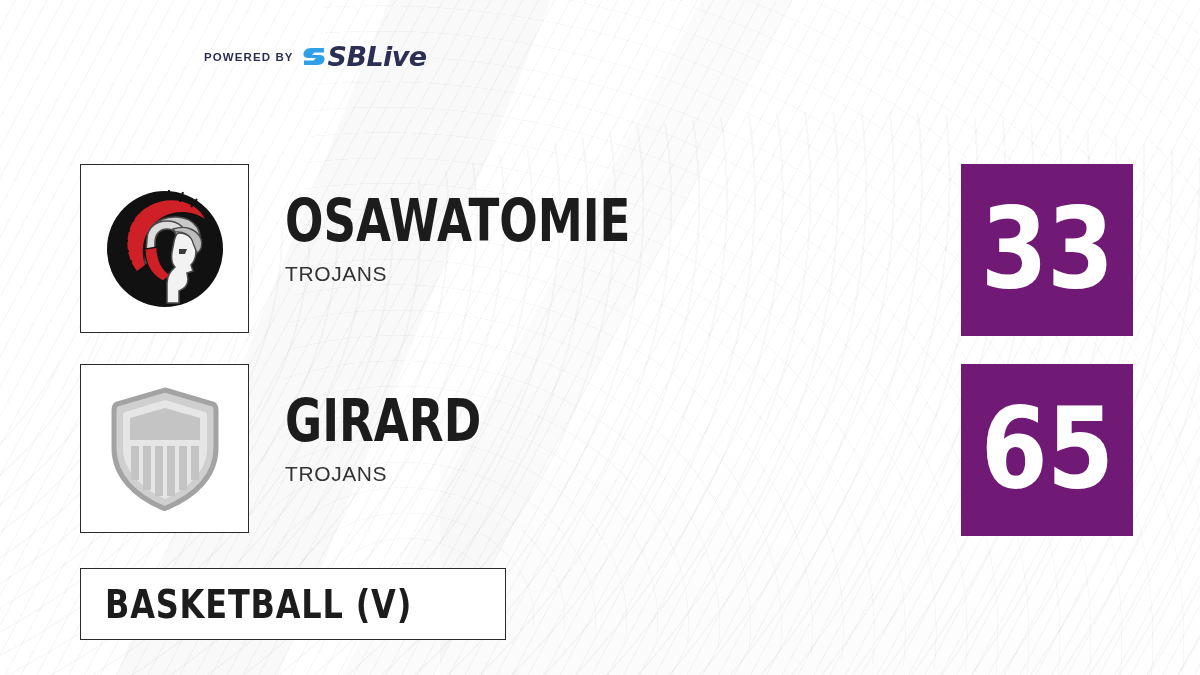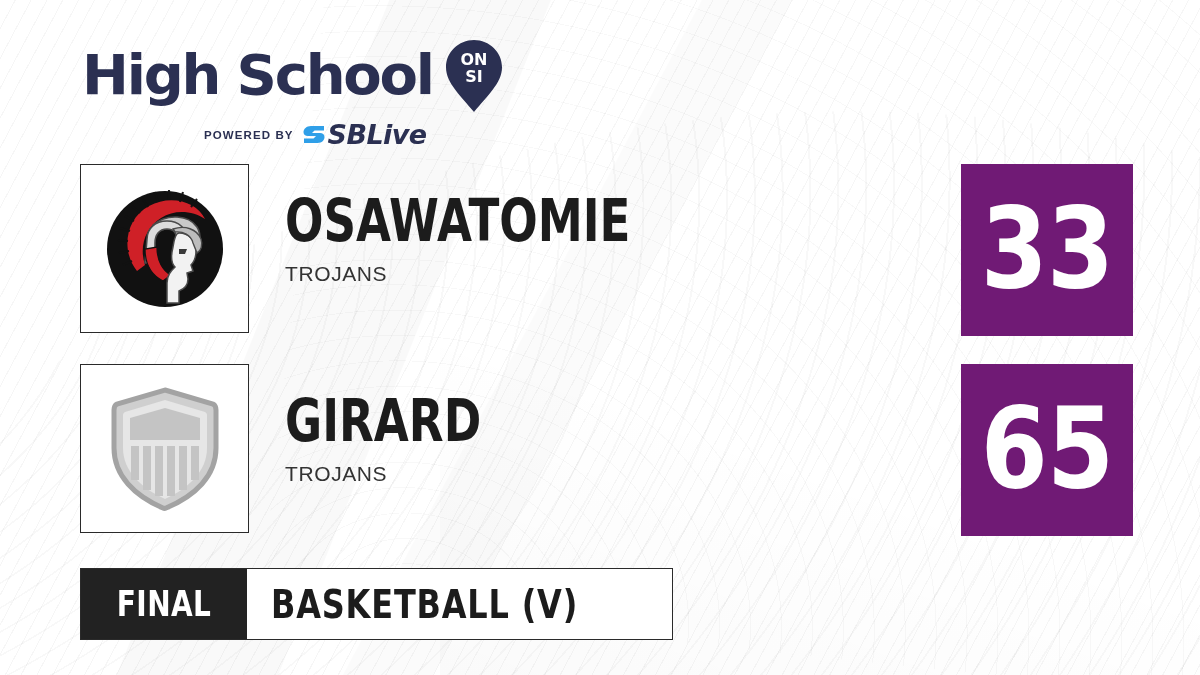--- a/index.html
+++ b/index.html
@@ -287,30 +287,20 @@
     <div class="bg-arcs"></div>
     <div class="bg-arcs-2"></div>
     <div class="bg-layer bg-hairlines"></div>
     <div class="bg-band b1"></div>
     <div class="bg-band b2"></div>
 
     <div class="bg-tint"></div>
   </div>
 
   <div class="brand">
-    <div class="brand-main">
-      <div class="brand-wordmark">High School</div>
-      <div class="pin">
-        <svg width="62" height="76" viewBox="0 0 62 76">
-          <path d="M31 2 C15.5 2 3 14.2 3 29.2 C3 45 18 58 31 74 C44 58 59 45 59 29.2 C59 14.2 46.5 2 31 2 Z" fill="#2b3052"></path>
-          <text x="31" y="27" font-family="DejaVu Sans, sans-serif" font-size="16" font-weight="bold" fill="#ffffff" text-anchor="middle">ON</text>
-          <text x="31" y="44" font-family="DejaVu Sans, sans-serif" font-size="16" font-weight="bold" fill="#ffffff" text-anchor="middle">SI</text>
-        </svg>
-      </div>
-    </div>
     <div class="brand-sub">
       <div class="powered-by">POWERED BY</div>
       <div class="sblive">
         <svg class="sblive-mark" viewBox="0 0 22 19">
           <path d="M21 1 L8 1 C3.5 1 0.5 4 0.5 7.2 C0.5 9.6 2.2 11 5 11 L13 11 L10.5 13.5 L1 13.5 L1 18 L14.5 18 C19 18 21.5 15.2 21.5 12 C21.5 9.4 19.6 8 17 8 L9 8 L11.5 5.5 L21 5.5 Z" fill="#2f9fe8"></path>
         </svg>
         <div class="sblive-text">
           <span>SBL</span><span class="lower">ive</span>
         </div>
       </div>
@@ -377,21 +367,18 @@
     <div class="team-text">
       <div class="team-name">GIRARD</div>
       <div class="team-mascot">TROJANS</div>
     </div>
     <div class="score-box">
       <div class="score-value">65</div>
     </div>
   </div>
 
   <div class="status-bar">
-    <div class="status-chip">
-      <span>FINAL</span>
-    </div>
     <div class="status-sport">
       <span>BASKETBALL (V)</span>
     </div>
   </div>
 
 </div>
 
 </body></html>

